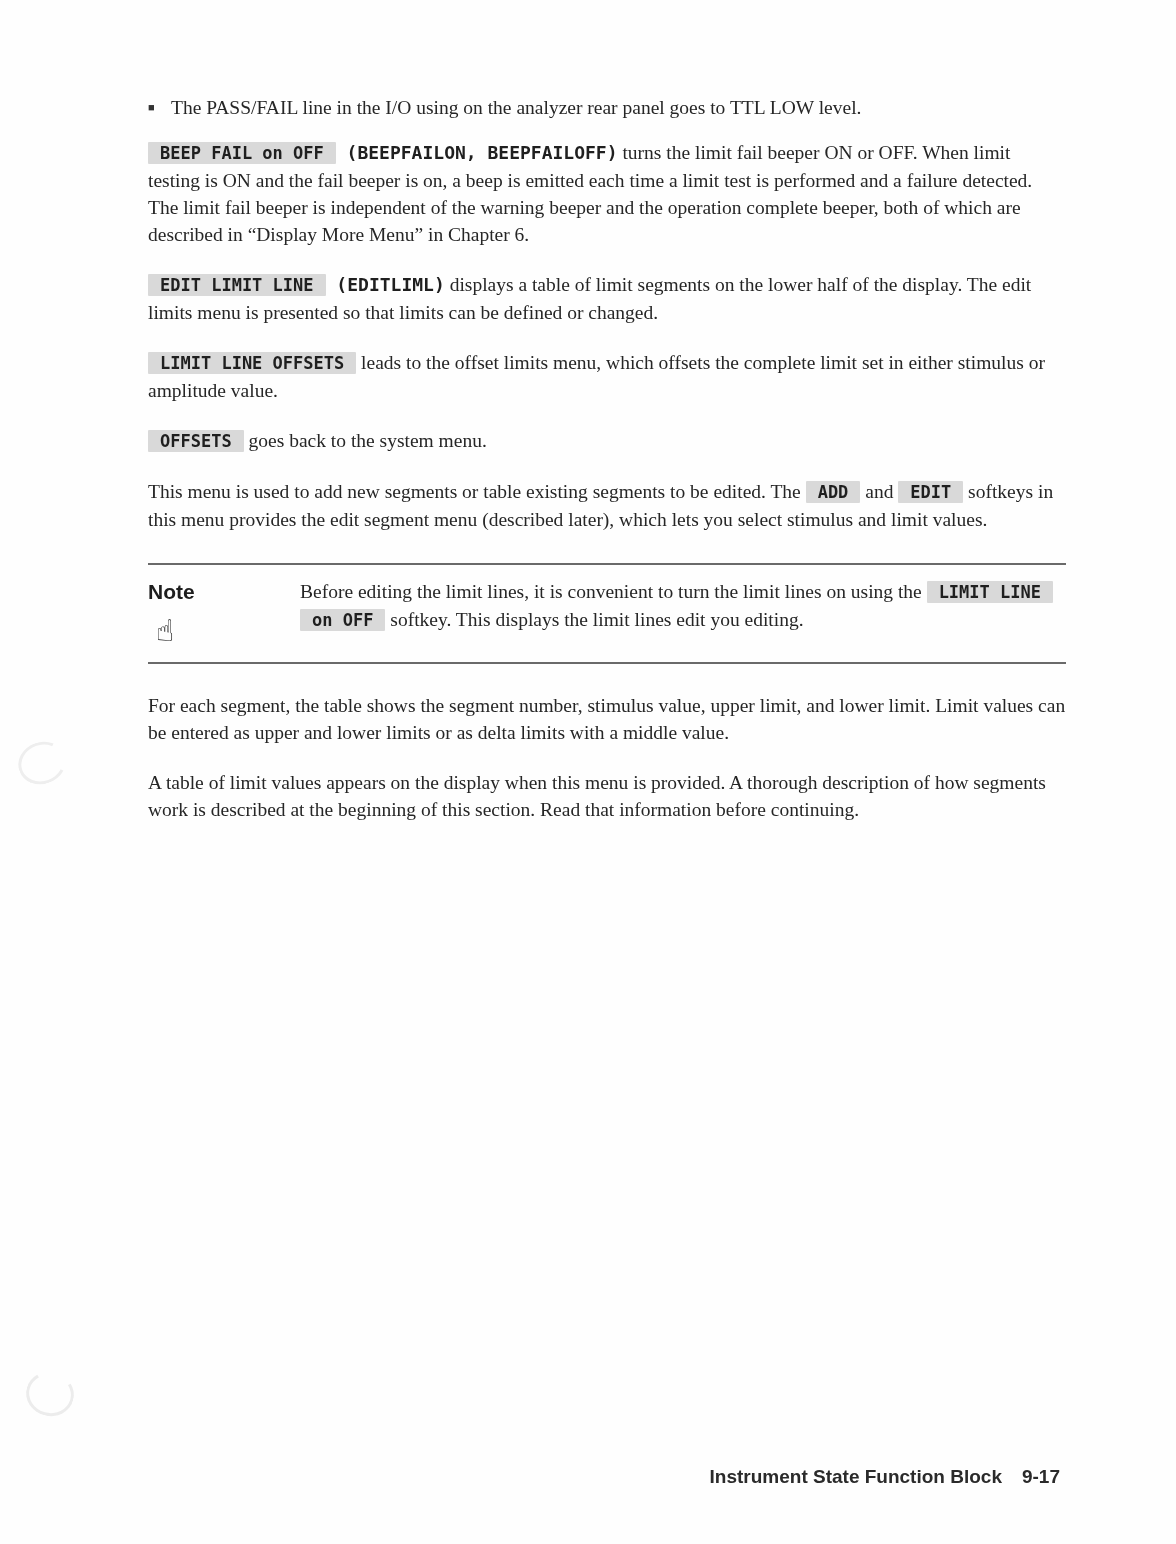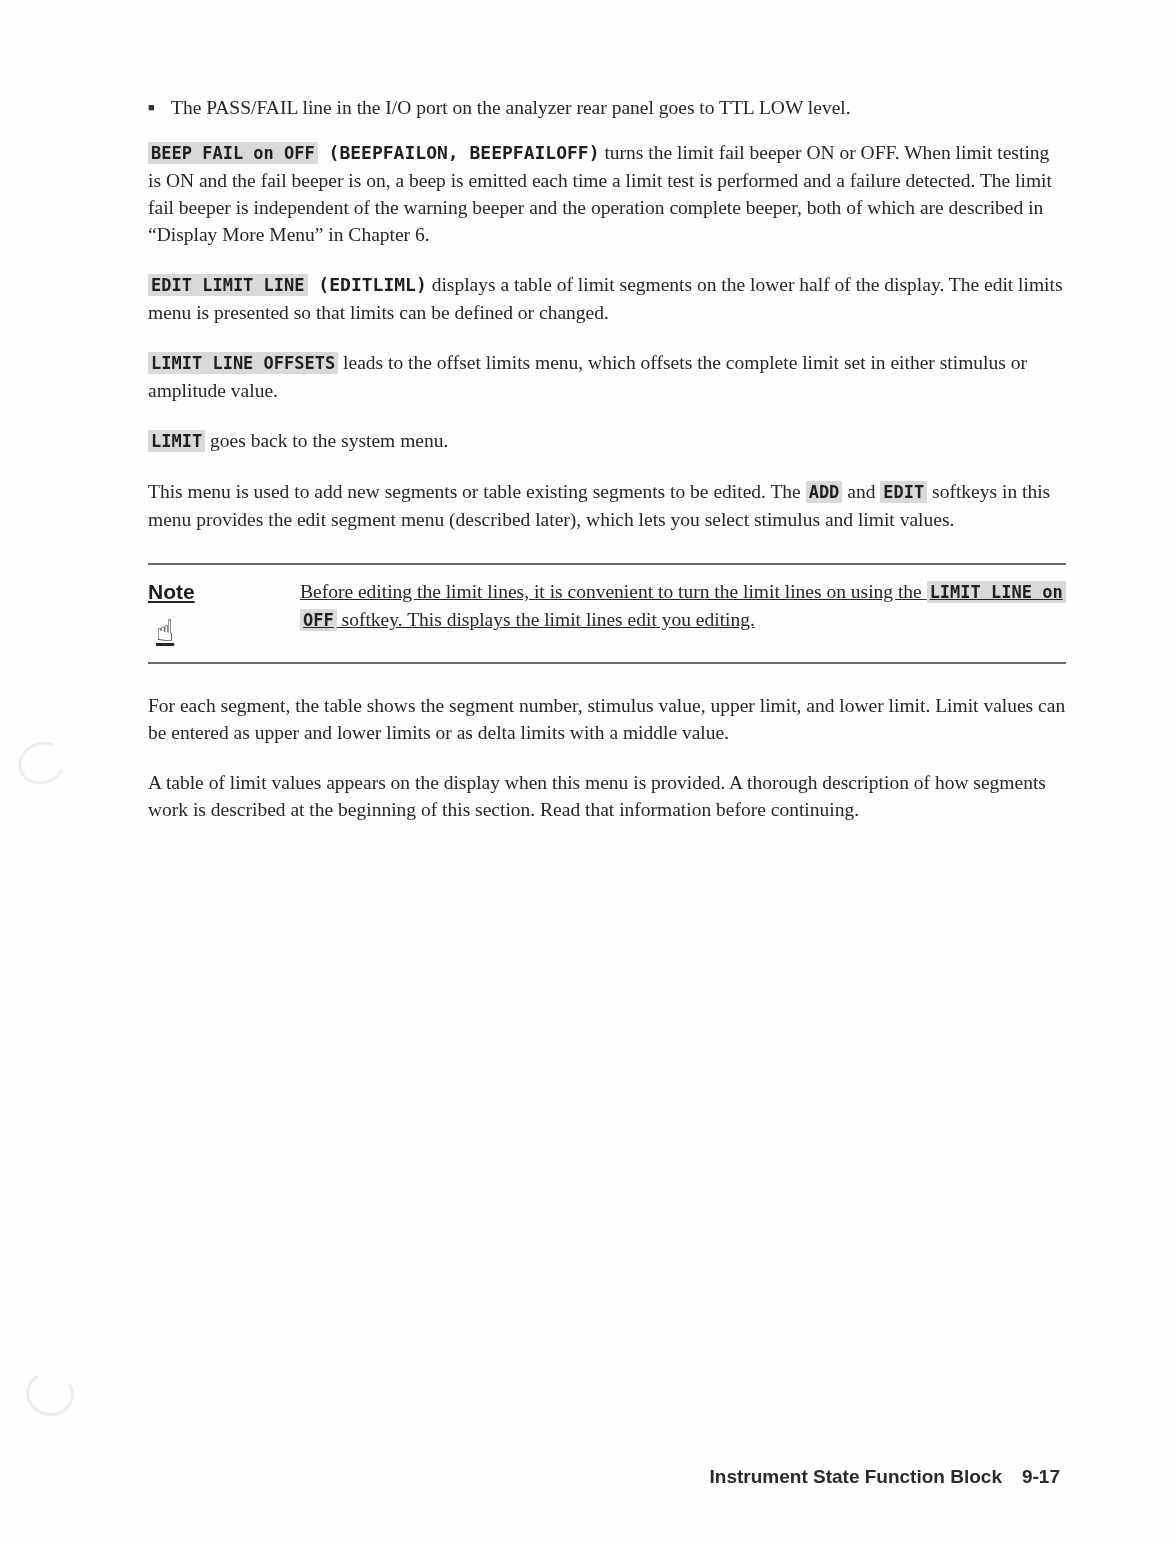--- a/index.html
+++ b/index.html
@@ -21,21 +21,21 @@
     line-height: 27px;
   }
   .para { margin: 0 0 23px 0; }
   .bullet-item { display: flex; margin: 0 0 18px 0; }
   .bullet-marker { width: 23px; flex: 0 0 23px; font-size: 11px; line-height: 27px; color: #333; }
   .softkey {
     font-family: "DejaVu Sans Mono", "Liberation Mono", monospace;
     font-weight: bold;
     font-size: 17px;
     background: #d9d9d9;
-    padding: 1px 3px;
+    padding: 1px 12px;
     border-radius: 1px;
     -webkit-box-decoration-break: clone;
     box-decoration-break: clone;
     color: #1f1f1f;
   }
   .mono {
     font-family: "DejaVu Sans Mono", "Liberation Mono", monospace;
     font-weight: bold;
     font-size: 18px;
     color: #1f1f1f;
@@ -46,21 +46,20 @@
     font-size: 23px;
     margin: 36px 0 24px 0;
     color: #222222;
   }
   .note-block {
     border-top: 2px solid #6a6a6a;
     border-bottom: 2px solid #6a6a6a;
     display: flex;
     padding: 13px 0 18px 0;
     margin: 30px 0 28px 0;
-    text-decoration: underline;
   }
   .note-left { flex: 0 0 152px; }
   .note-label {
     font-family: "Liberation Sans", "DejaVu Sans", sans-serif;
     font-weight: bold;
     font-size: 21px;
     color: #1d1d1d;
   }
   .note-hand {
     font-family: "DejaVu Sans", sans-serif;
@@ -105,30 +104,30 @@
 
 <div class="page">
 
   <div class="artifact artifact-1"></div>
   <div class="artifact artifact-2"></div>
 
   <div class="content">
 
     <div class="bullet-item">
       <span class="bullet-marker">■</span>
-      <span>The PASS/FAIL line in the I/O port on the analyzer rear panel goes to TTL LOW level.</span>
+      <span>The PASS/FAIL line in the I/O using on the analyzer rear panel goes to TTL LOW level.</span>
     </div>
 
     <p class="para"><span class="softkey">BEEP FAIL on OFF</span><span class="mono"> (BEEPFAILON, BEEPFAILOFF)</span><span> turns the limit fail beeper ON or OFF. When limit testing is ON and the fail beeper is on, a beep is emitted each time a limit test is performed and a failure detected. The limit fail beeper is independent of the warning beeper and the operation complete beeper, both of which are described in “Display More Menu” in Chapter 6.</span></p>
 
     <p class="para"><span class="softkey">EDIT LIMIT LINE</span><span class="mono"> (EDITLIML)</span><span> displays a table of limit segments on the lower half of the display. The edit limits menu is presented so that limits can be defined or changed.</span></p>
 
     <p class="para"><span class="softkey">LIMIT LINE OFFSETS</span><span> leads to the offset limits menu, which offsets the complete limit set in either stimulus or amplitude value.</span></p>
 
-    <p class="para"><span class="softkey">LIMIT</span><span> goes back to the system menu.</span></p>
+    <p class="para"><span class="softkey">OFFSETS</span><span> goes back to the system menu.</span></p>
 
 
     <p class="para"><span>This menu is used to add new segments or table existing segments to be edited. The </span><span class="softkey">ADD</span><span> and </span><span class="softkey">EDIT</span><span> softkeys in this menu provides the edit segment menu (described later), which lets you select stimulus and limit values.</span></p>
 
     <div class="note-block">
       <div class="note-left">
         <div class="note-label">Note</div>
         <div class="note-hand">☝</div>
       </div>
       <div class="note-body"><span>Before editing the limit lines, it is convenient to turn the limit lines on using the </span><span class="softkey">LIMIT LINE on OFF</span><span> softkey. This displays the limit lines edit you editing.</span></div>

